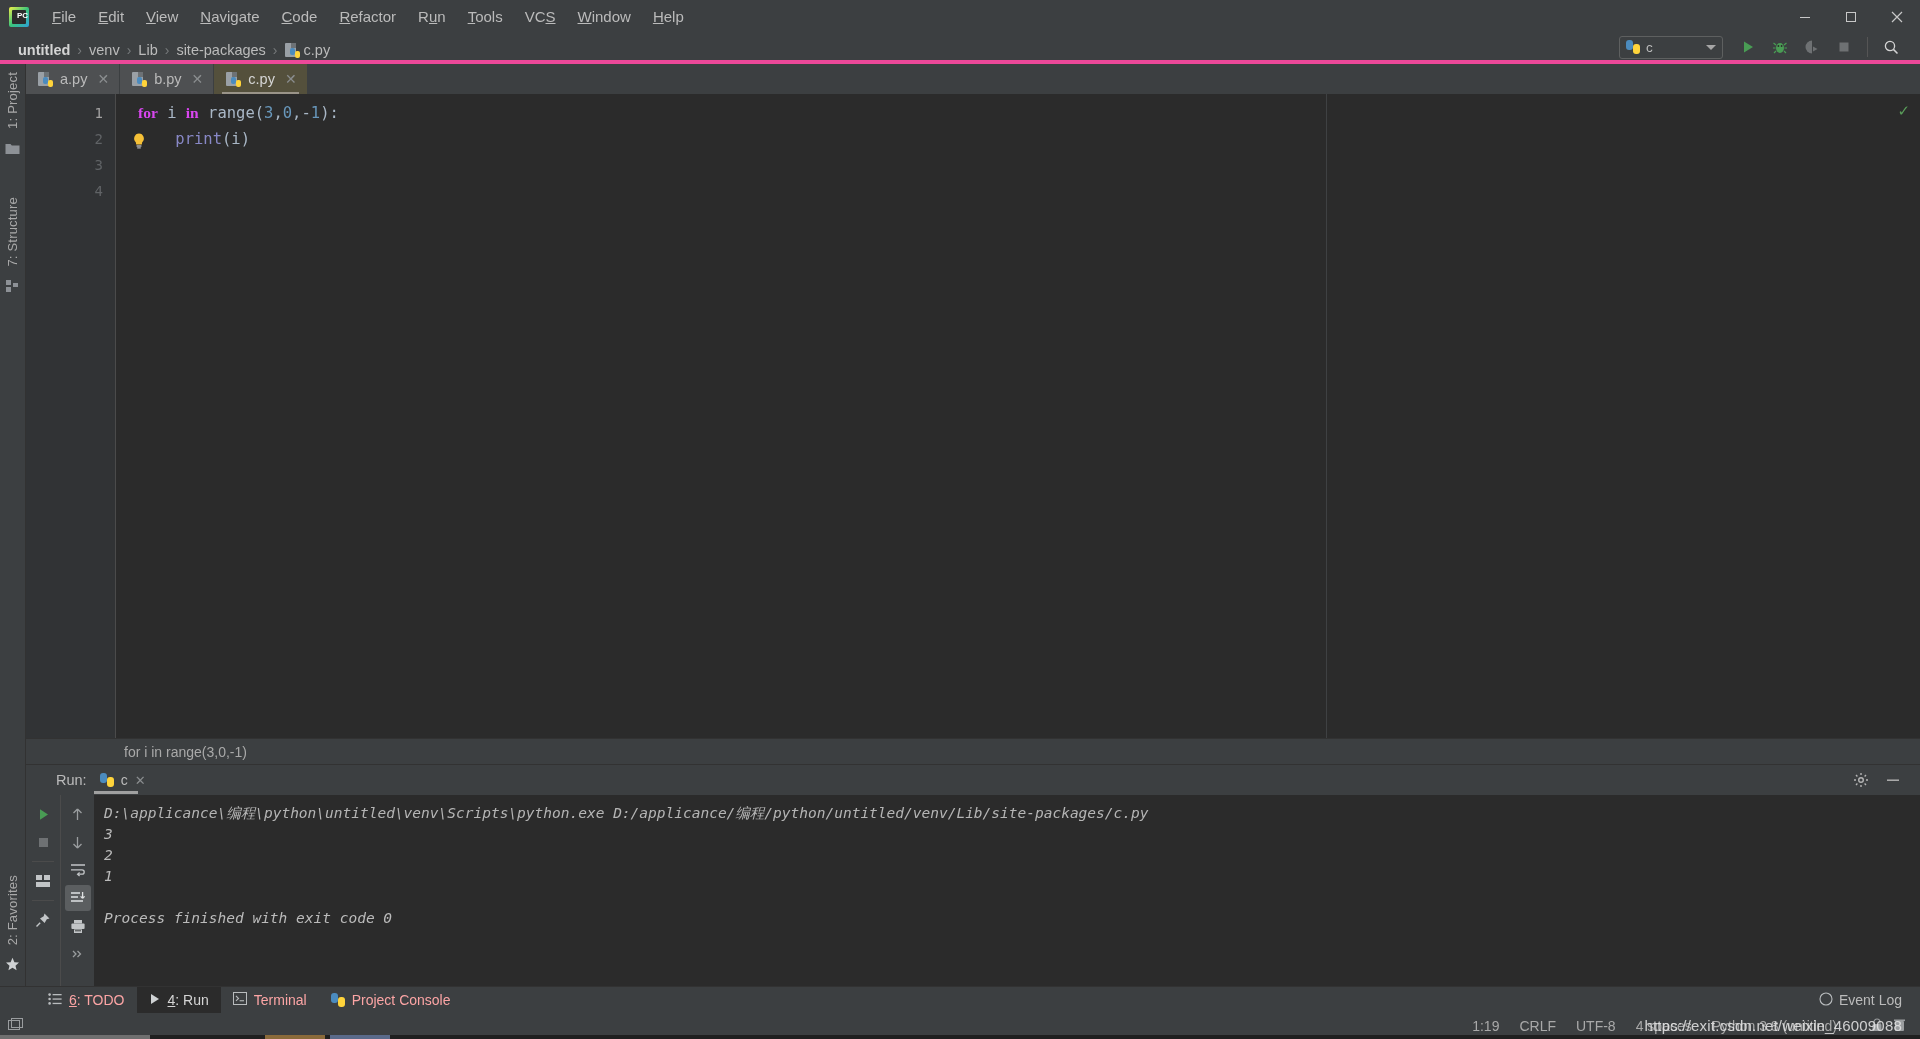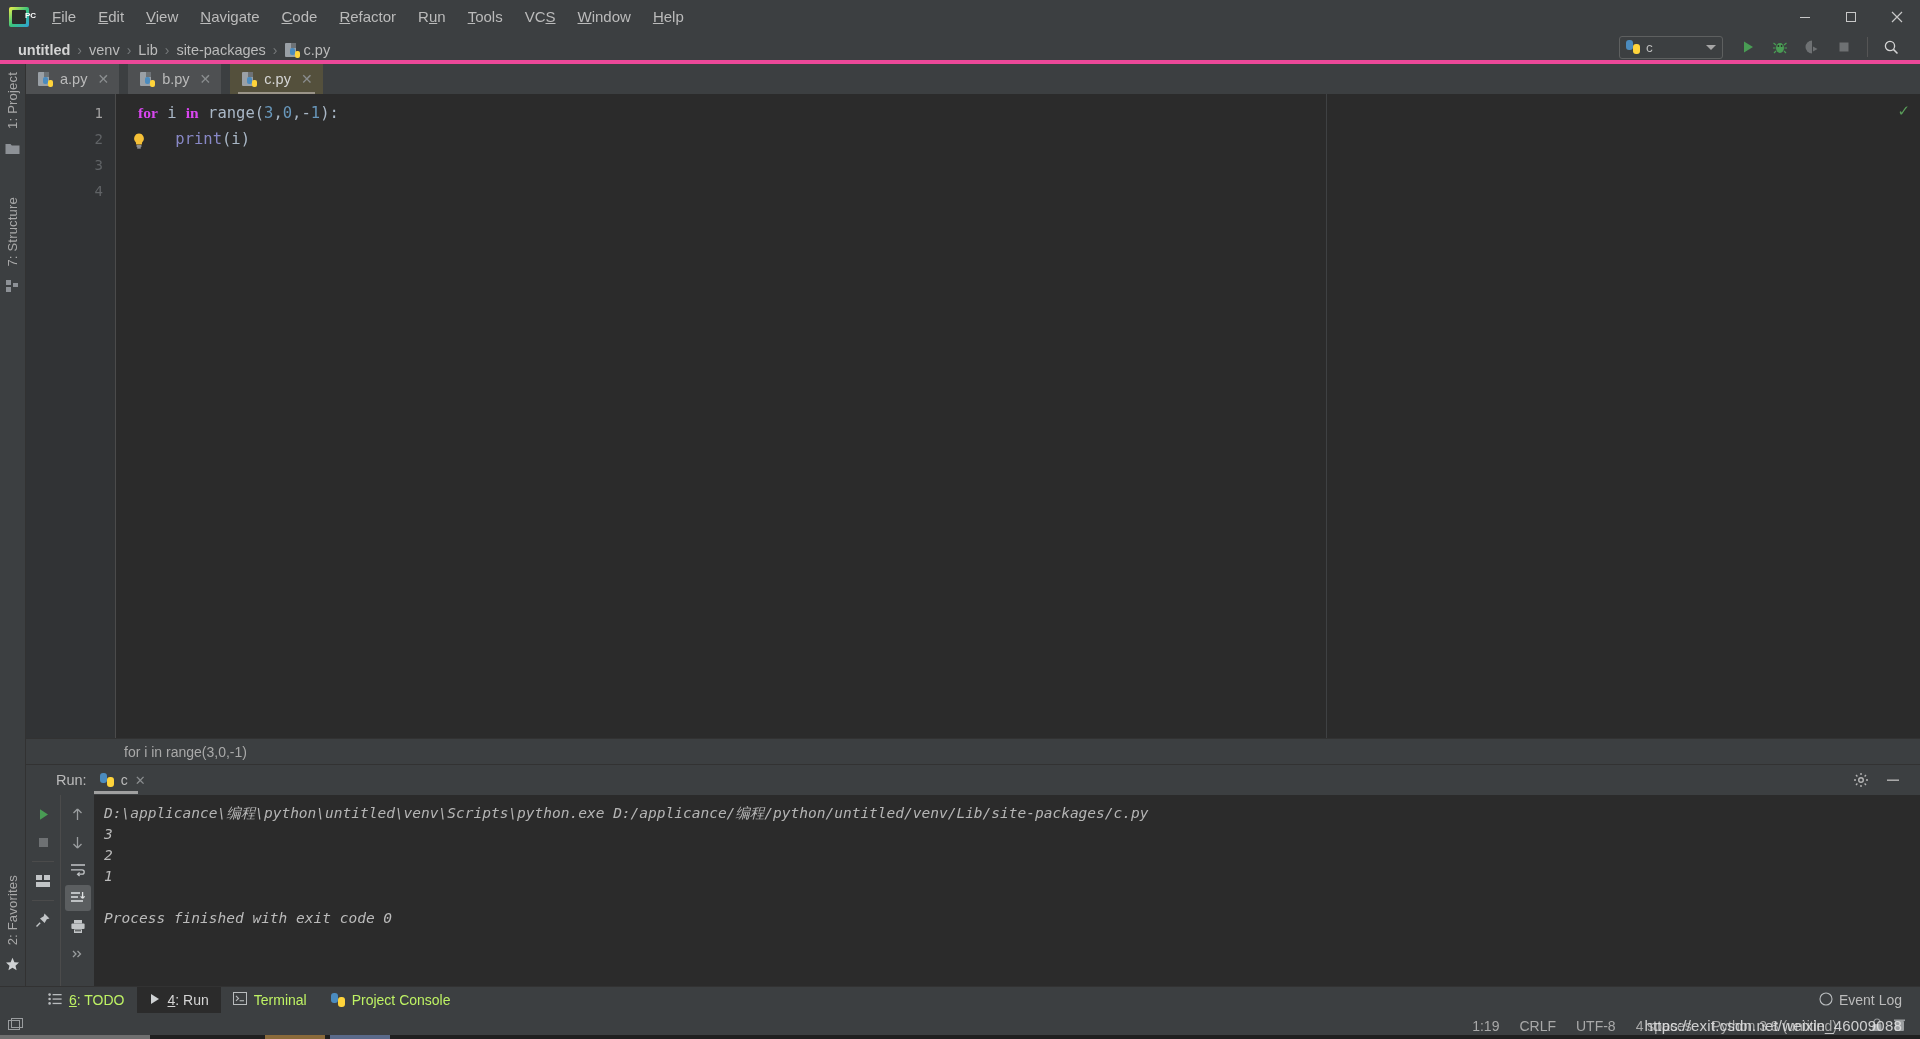--- a/index.html
+++ b/index.html
@@ -19,21 +19,21 @@
   }
   .app-logo {
     width: 20px; height: 20px; margin-left: 9px; margin-right: 12px;
     background: linear-gradient(135deg,#f4f048 0%,#3bc47a 50%,#2d9fd9 100%);
     border-radius: 2px; position: relative; flex: 0 0 20px;
   }
   .app-logo::after {
     content:""; position:absolute; left:3px; top:3px; right:3px; bottom:3px;
     background:#2b2b2b; border-radius:1px;
   }
-  .app-logo .pc { position:absolute; left:16px; top:4px; font-size:8px; color:#fff;
+  .app-logo .pc { position:absolute; left:8px; top:4px; font-size:8px; color:#fff;
     font-family:"Liberation Sans",sans-serif; font-weight:bold; line-height:9px; z-index:2;}
   .menubar { display: flex; align-items: center; height: 100%; }
   .menu-item {
     color: #bbbbbb; font-size: 15px; padding: 4px 11px; cursor: default;
     white-space: nowrap; line-height: 18px;
   }
   .menu-item u { text-decoration: underline; }
   .win-title {
     position: absolute; left: 0; right: 0; text-align: center;
     color: #86898c; font-size: 14.5px; pointer-events: none; white-space: nowrap;
@@ -93,21 +93,21 @@
   .vtab {
     writing-mode: vertical-rl; transform: rotate(180deg);
     color: #a9a9a9; font-size: 13px; padding: 8px 0; white-space: nowrap; letter-spacing:0.2px;
   }
   .stripe-icon { margin: 4px 0; }
   .stripe-bottom { margin-top:auto; display:flex; flex-direction:column; align-items:center; padding-bottom:6px; }
 
   
   .editor-col { flex: 1 1 auto; display: flex; flex-direction: column; min-width: 0; }
 
-  .tabbar { height: 30px; flex: 0 0 30px; background: #3c3f41; display: flex; align-items: stretch; gap: 8px; }
+  .tabbar { height: 30px; flex: 0 0 30px; background: #3c3f41; display: flex; align-items: stretch; }
   .etab {
     display: flex; align-items: center; gap: 7px; padding: 0 10px 0 12px;
     background: #4e5052; color: #bbbbbb; font-size: 14.5px; position: relative;
     border-right: 1px solid #3c3f41;
   }
   .etab.active { background: #54503c; color: #d6d6d6; }
   .etab.active::after {
     content: ""; position: absolute; left: 8px; right: 8px; bottom: 0; height: 2px; background: #9a9489;
   }
   .etab .x { color: #8a8d8f; font-size: 14px; margin-left: 3px; }
@@ -172,21 +172,21 @@
   }
   .console .cl { height: 21px; line-height: 21px; white-space: pre; }
   .console .cmd { color: #b5b5b5; }
 
   
   .bottombar {
     height: 27px; flex: 0 0 27px; background: #3c3f41; display: flex; align-items: center;
     padding-left: 36px; border-top:1px solid #323232;
   }
   .btab {
-    display:flex; align-items:center; gap:7px; color:#bef264; font-size:14px;
+    display:flex; align-items:center; gap:7px; color:#fca5a5; font-size:14px;
     padding: 4px 12px; height: 100%; line-height: 19px;
   }
   .btab u { text-decoration: underline; }
   .btab.active { background: #2b2b2b; color:#d5d5d5; }
   .btab-right { margin-left:auto; display:flex; align-items:center; padding-right:18px; gap:6px;
                 color:#bbbbbb; font-size:14px;}
 
   
   .statusbar {
     height: 26px; flex: 0 0 26px; background: #3c3f41; display: flex; align-items: center;

